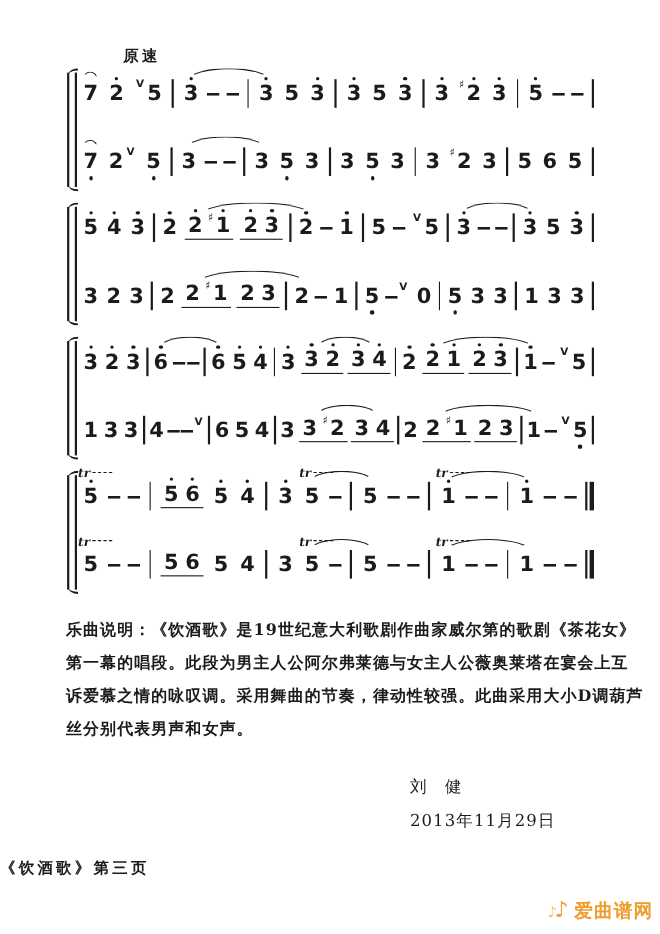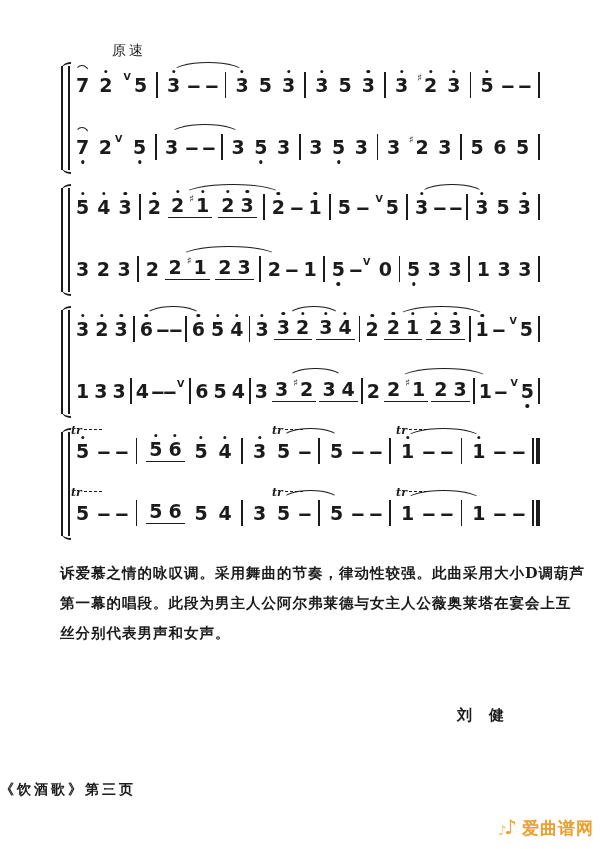--- a/index.html
+++ b/index.html
@@ -4,21 +4,21 @@
 <style>
   html,body{margin:0;padding:0;}
   .page{
     position:relative; width:600px; height:849px; overflow:hidden;
     background:#ffffff; color:#1b1b1b;
     font-family:"DejaVu Sans", sans-serif;
   }
   
   .tempo{
     position:absolute; left:112px; top:42px;
-    font-family:"DejaVu Serif", serif; font-weight:normal;
+    font-family:"DejaVu Serif", serif; font-weight:bold;
     font-size:14px; letter-spacing:3px;
   }
   
   #score{ position:absolute; left:75px; top:70px; width:465px; }
   .system{ position:relative; }
   .system + .system{ margin-top:30px; }
   .brace{
     position:absolute; left:-14px; top:-4px; bottom:-8px; width:5px;
     border-left:2.5px solid #1b1b1b; border-right:2.5px solid #1b1b1b;
   }
@@ -62,21 +62,21 @@
   
   .desc{
     position:absolute; left:60px; top:558px; width:492px;
     font-family:"DejaVu Serif", serif; font-size:14.5px; font-weight:bold;
     line-height:30px; letter-spacing:1px;
   }
   .desc div{ white-space:nowrap; }
   
   .sig{
     position:absolute; top:700px; right:95px; text-align:left;
-    font-family:"DejaVu Serif", serif; font-size:15px; font-weight:bold;
+    font-family:"DejaVu Serif", serif; font-size:15px; font-weight:normal;
     line-height:31px; letter-spacing:1px;
   }
   
   .footer{
     position:absolute; top:781px; left:0; width:100%; text-align:left;
     font-family:"DejaVu Serif", serif; font-size:14px; font-weight:bold;
     letter-spacing:3px;
   }
   
   .watermark{
@@ -717,27 +717,29 @@
             <span class="thin"></span>
             <span class="thick"></span>
           </span>
           <span class="arc" style="left: 206.25px; width: 56.75px;"></span>
           <span class="arc" style="left: 330.25px; width: 74.75px;"></span>
         </div>
       </div>
     </div>
 
   <div class="desc">
+    <div>乐曲说明：《饮酒歌》是19世纪意大利歌剧作曲家威尔第的歌剧《茶花女》</div>
+    <div>第一幕的唱段。此段为男主人公阿尔弗莱德与女主人公薇奥莱塔在宴会上互</div>
     <div>诉爱慕之情的咏叹调。采用舞曲的节奏，律动性较强。此曲采用大小D调葫芦</div>
-    <div>第一幕的唱段。此段为男主人公阿尔弗莱德与女主人公薇奥莱塔在宴会上互</div>
     <div>丝分别代表男声和女声。</div>
   </div>
 
   <div class="sig">
     <div>刘　健</div>
+    <div>2013年11月29日</div>
   </div>
 
   <div class="footer">《饮酒歌》第三页</div>
 
   <div class="watermark">
     <span class="wm-icon">
       <span class="n1">♪</span>
       <span class="n2">♪</span>
     </span>
     <span class="wm-text">爱曲谱网</span>

